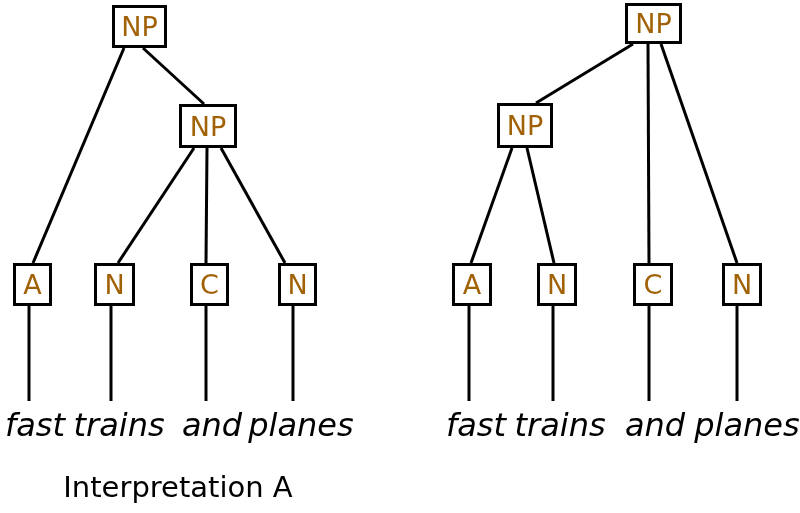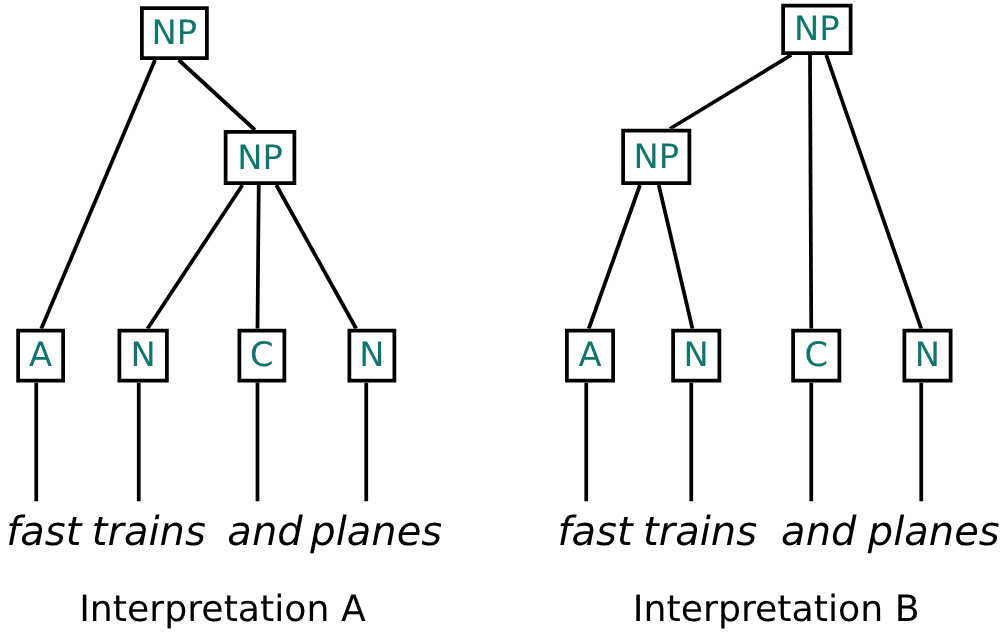--- a/index.html
+++ b/index.html
@@ -31,21 +31,21 @@
   .node {
     position: absolute;
     box-sizing: border-box;
     border: 3px solid #000000;
     background: #ffffff;
     display: flex;
     align-items: center;
     justify-content: center;
     font-size: 27px;
     line-height: 1;
-    color: #0f766e;
+    color: #a16207;
   }
   .word {
     position: absolute;
     transform: translateX(-50%);
     font-size: 32px;
     font-style: italic;
     line-height: 1;
     white-space: nowrap;
     color: #000000;
   }
@@ -107,15 +107,14 @@
   <div class="node" style="left:452px; top:263px; width:40px; height:43px;">A</div>
   <div class="node" style="left:537px; top:263px; width:40px; height:43px;">N</div>
   <div class="node" style="left:633px; top:263px; width:40px; height:43px;">C</div>
   <div class="node" style="left:722px; top:263px; width:40px; height:43px;">N</div>
 
   <div class="word" style="left:476px; top:409px;">fast</div>
   <div class="word" style="left:560px; top:409px;">trains</div>
   <div class="word" style="left:655px; top:409px;">and</div>
   <div class="word" style="left:747px; top:409px;">planes</div>
 
-  <div class="caption" style="left:621px; top:473px;">Interpretation B</div>
 
 </div>
 
 </body></html>

